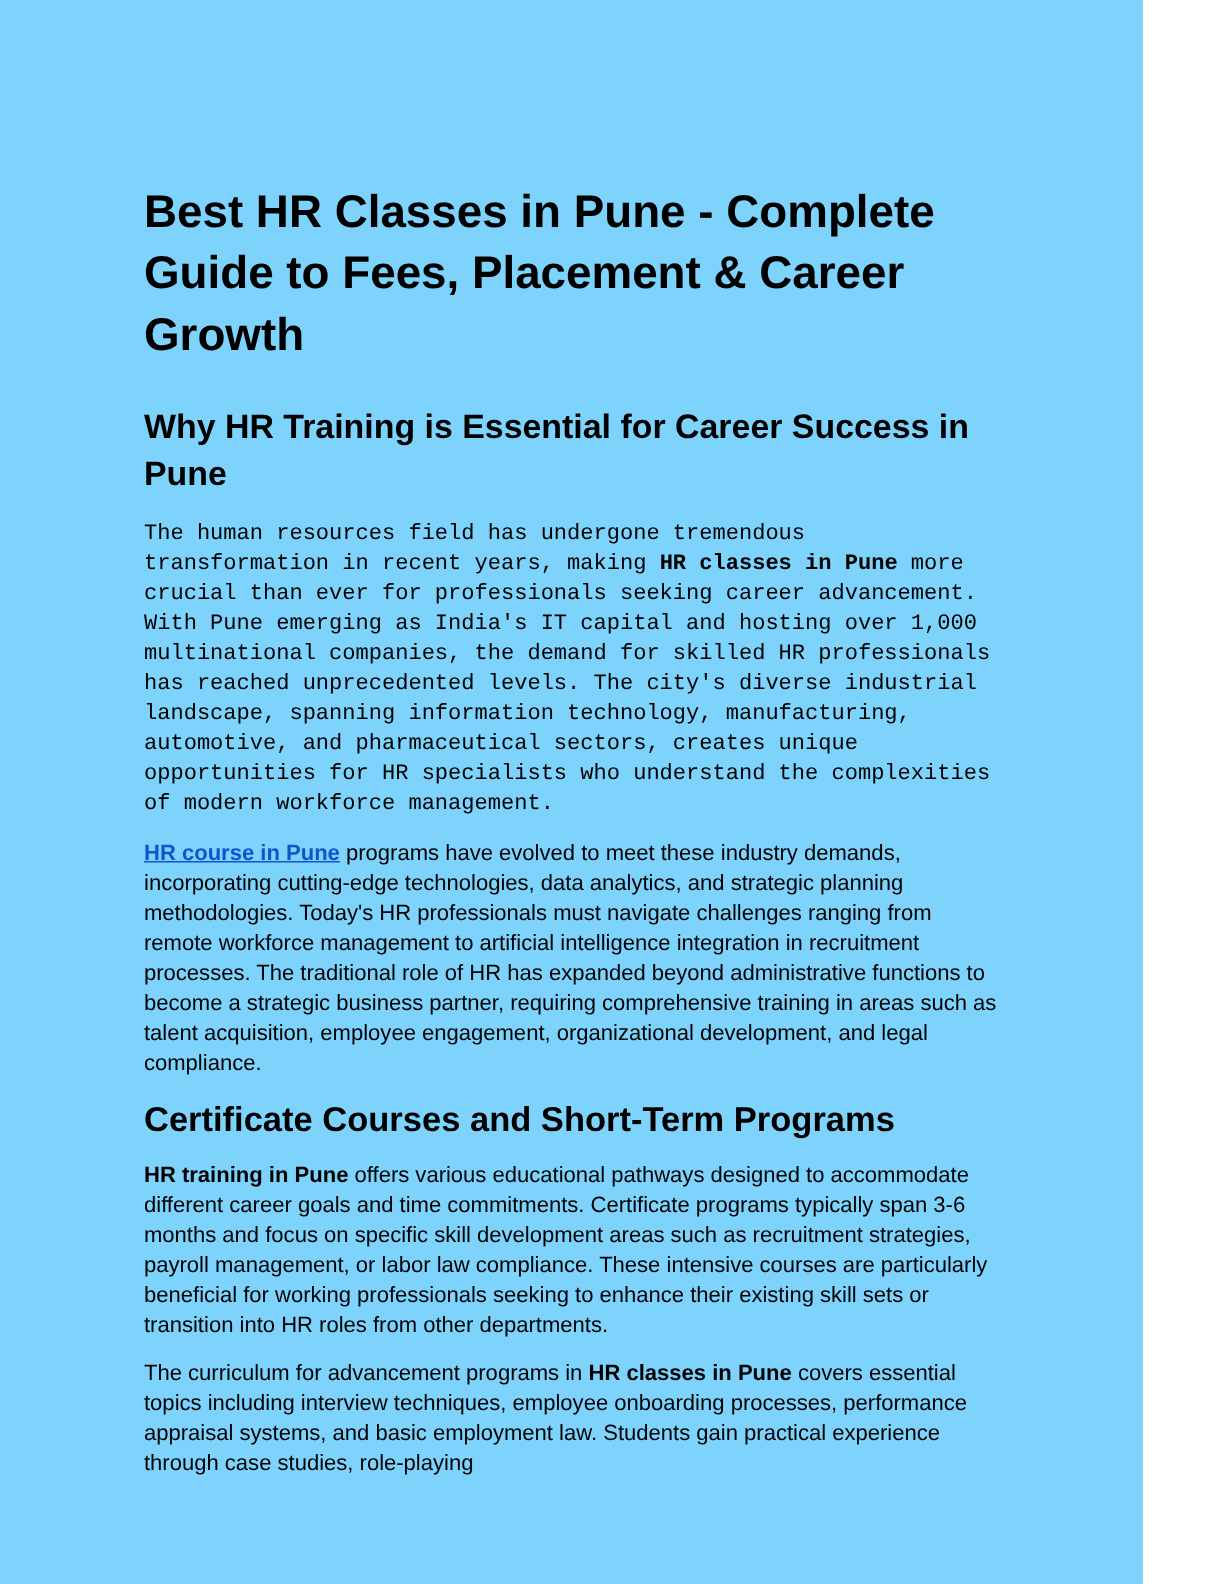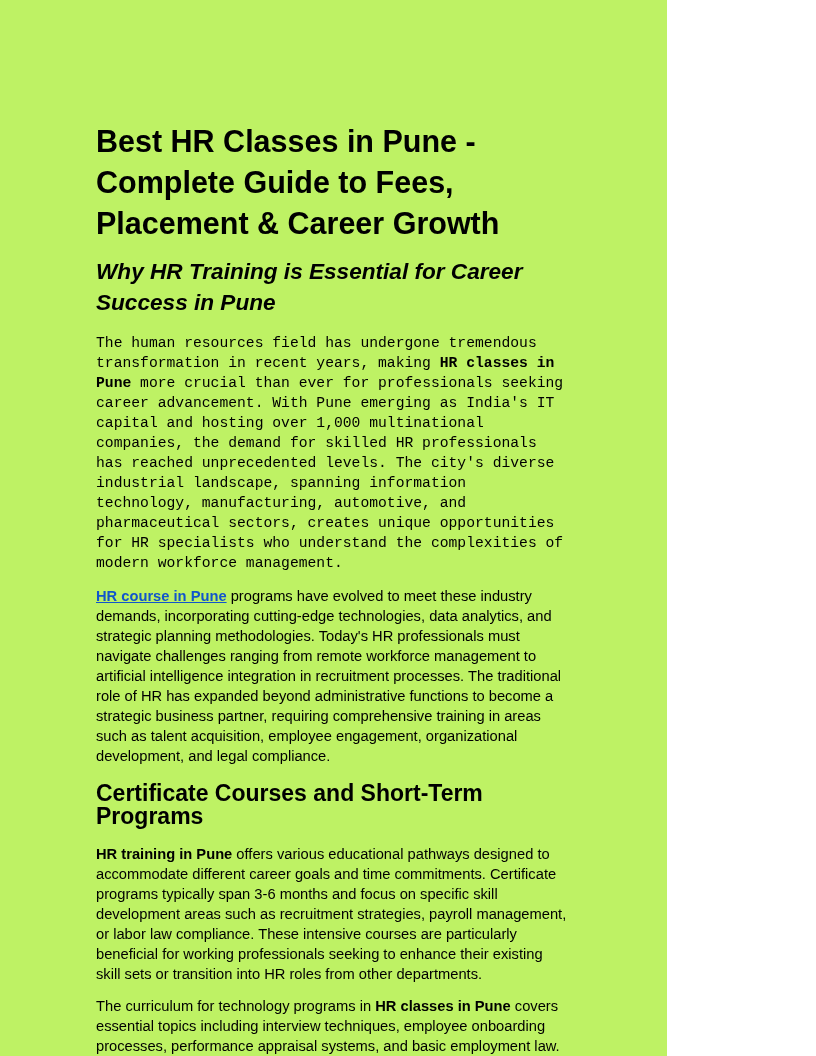--- a/index.html
+++ b/index.html
@@ -2,42 +2,42 @@
 <html><head>
 <meta charset="utf-8">
 <style>
   html, body {
     margin: 0;
     padding: 0;
     background: #ffffff;
   }
   .page {
     position: relative;
-    width: 667px;
+    width: 762px;
     height: 1056px;
     box-sizing: border-box;
     padding: 96px;
-    background: #bef264;
+    background: #7dd3fc;
     font-family: "Liberation Sans", sans-serif;
     color: #000000;
     overflow: hidden;
   }
   .doc-title {
     font-size: 30.5px;
     line-height: 41px;
     font-weight: 700;
     margin: 25px 0 0 0;
   }
   .h2 {
     font-size: 22.6px;
     line-height: 31px;
     font-weight: 700;
     margin: 0;
   }
-  .h2-first { margin-top: 12px; font-style: italic; }
+  .h2-first { margin-top: 25px; }
   .h2-second { margin-top: 19px; }
   .h3 {
     font-size: 23px;
     line-height: 23px;
     font-weight: 700;
     margin: 16px 0 0 0;
   }
   .body-para {
     font-size: 14.7px;
     line-height: 20px;
@@ -66,15 +66,15 @@
 
   <p class="body-para mt15"><span>The human resources field has undergone tremendous transformation in recent years, making </span><strong>HR classes in Pune</strong><span> more crucial than ever for professionals seeking career advancement. With Pune emerging as India's IT capital and hosting over 1,000 multinational companies, the demand for skilled HR professionals has reached unprecedented levels. The city's diverse industrial landscape, spanning information technology, manufacturing, automotive, and pharmaceutical sectors, creates unique opportunities for HR specialists who understand the complexities of modern workforce management.</span></p>
 
   <p class="body-para mt13"><a href="#" class="doc-link" style="color: rgb(17, 85, 204);">HR course in Pune</a><span> programs have evolved to meet these industry demands, incorporating cutting-edge technologies, data analytics, and strategic planning methodologies. Today's HR professionals must navigate challenges ranging from remote workforce management to artificial intelligence integration in recruitment processes. The traditional role of HR has expanded beyond administrative functions to become a strategic business partner, requiring comprehensive training in areas such as talent acquisition, employee engagement, organizational development, and legal compliance.</span></p>
 
 
   <h3 class="h3">Certificate Courses and Short-Term Programs</h3>
 
   <p class="body-para mt16"><strong>HR training in Pune</strong><span> offers various educational pathways designed to accommodate different career goals and time commitments. Certificate programs typically span 3-6 months and focus on specific skill development areas such as recruitment strategies, payroll management, or labor law compliance. These intensive courses are particularly beneficial for working professionals seeking to enhance their existing skill sets or transition into HR roles from other departments.</span></p>
 
-  <p class="body-para mt12"><span>The curriculum for technology programs in </span><strong>HR classes in Pune</strong><span> covers essential topics including interview techniques, employee onboarding processes, performance appraisal systems, and basic employment law. Students gain practical experience through case studies, role-playing</span></p>
+  <p class="body-para mt12"><span>The curriculum for advancement programs in </span><strong>HR classes in Pune</strong><span> covers essential topics including interview techniques, employee onboarding processes, performance appraisal systems, and basic employment law. Students gain practical experience through case studies, role-playing</span></p>
 
 </div>
 
 </body></html>

